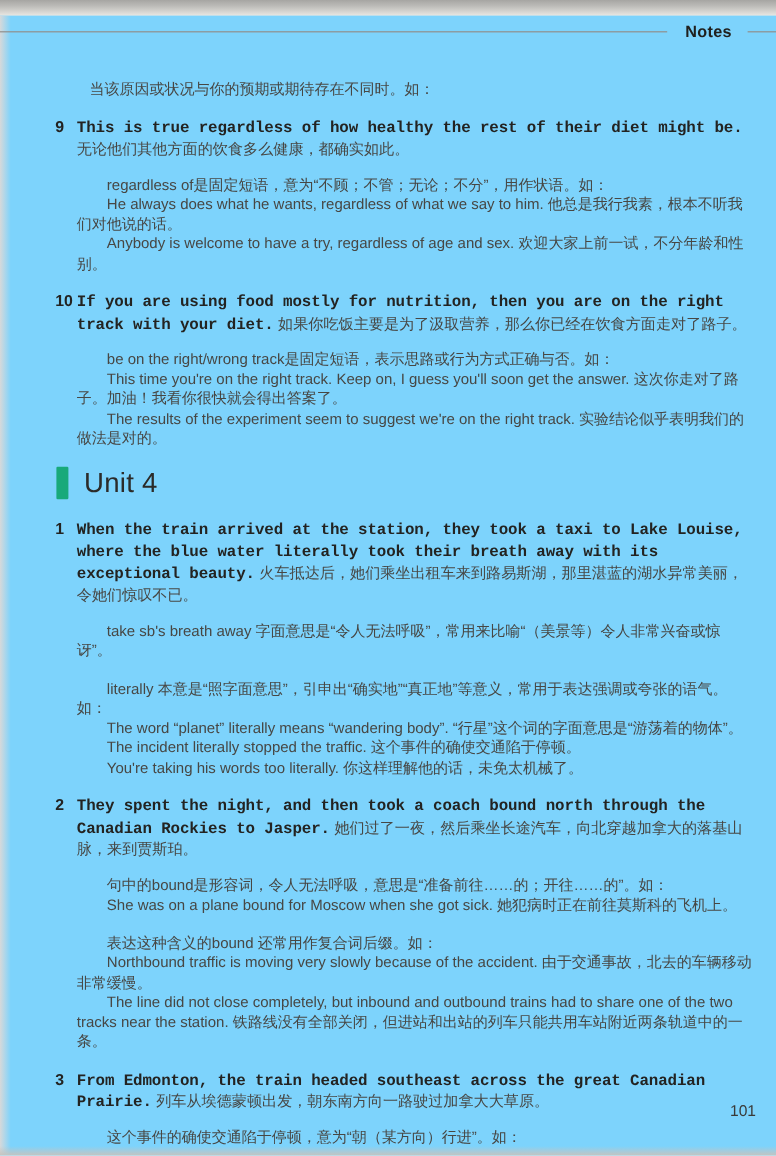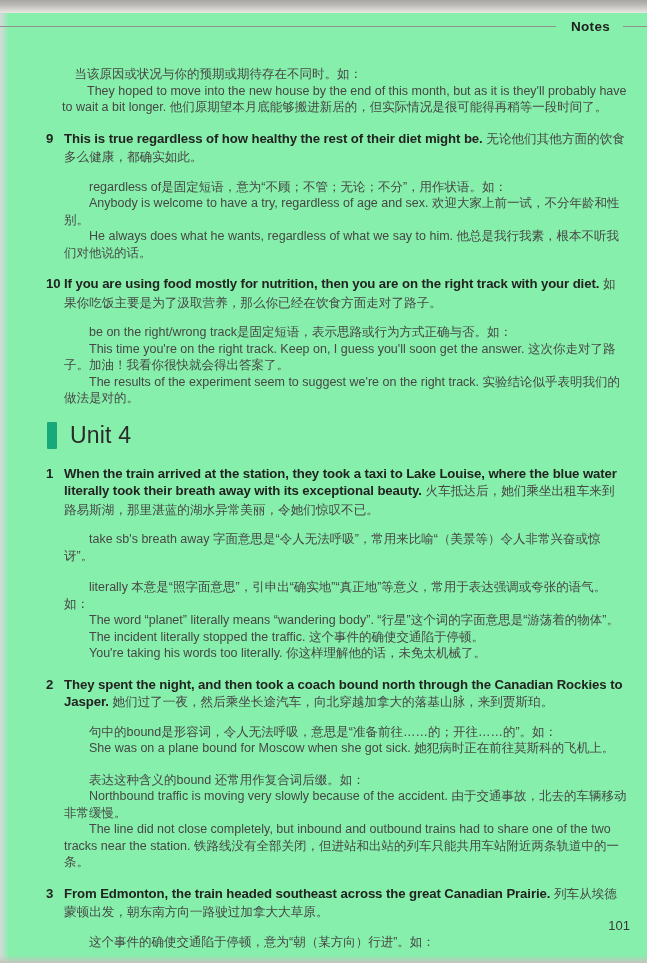--- a/index.html
+++ b/index.html
@@ -1,20 +1,20 @@
 <!DOCTYPE html>
 <html><head>
 <meta charset="utf-8">
 <style>
   * { margin:0; padding:0; box-sizing:border-box; }
   html,body { background:#e9e7e2; }
   .page {
     position:relative;
     width:647px; height:963px;
-    background:#86efac;
+    background:#7dd3fc;
     font-family:"Liberation Sans","DejaVu Sans",sans-serif;
     color:#454542;
     overflow:hidden;
   }
   
   .scan-top {
     position:absolute; top:0; left:0; right:0; height:13px;
     background:linear-gradient(180deg,#a6a5a2 0%,#bdbcb9 40%,#e9e7e2 100%);
   }
   .scan-left {
@@ -48,21 +48,21 @@
   .indent-2 { text-indent:2em; }
   .intro { margin-left:16px; }
   
   .item { display:flex; margin-top:14px; }
   .item-num {
     flex:none; width:18px; font-weight:bold; font-size:13.2px;
     color:#232321; line-height:17.5px;
   }
   .item-body { flex:1; min-width:0; }
   .item-head { font-size:13.2px; line-height:17.5px; }
-  .item-head .en { font-weight:bold; color:#232321; letter-spacing:-.1px; }
+  .item-head .en { font-weight:bold; color:#232321; letter-spacing:-.1px;font-family:Liberation Mono, monospace; }
   .item-head .zh { font-weight:normal; font-size:12.6px; color:#474744; }
   .note-block { margin-top:12px; }
   .note-block + .note-block { margin-top:15px; }
   .note-block p { text-indent:2em; }
   
   .unit {
     display:flex; align-items:center;
     margin:14px 0 14px 1px; height:30px;
   }
   .unit-bar {
@@ -87,31 +87,30 @@
   <div class="header">
     <div class="rule rule-long"></div>
     <div class="header-label">Notes</div>
     <div class="rule rule-short"></div>
   </div>
 
   <div class="content">
 
     <div class="intro">
       <p class="para indent-1">当该原因或状况与你的预期或期待存在不同时。如：</p>
-      <p class="para indent-2">They hoped to move into the new house by the end of this month, but as it is they'll probably have to wait a bit longer. 他们原期望本月底能够搬进新居的，但实际情况是很可能得再稍等一段时间了。</p>
     </div>
 
     <div class="item">
       <div class="item-num">9</div>
       <div class="item-body">
         <p class="item-head"><span class="en">This is true regardless of how healthy the rest of their diet might be.</span> <span class="zh">无论他们其他方面的饮食多么健康，都确实如此。</span></p>
         <div class="note-block">
           <p>regardless of是固定短语，意为“不顾；不管；无论；不分”，用作状语。如：</p>
+          <p>He always does what he wants, regardless of what we say to him. 他总是我行我素，根本不听我们对他说的话。</p>
           <p>Anybody is welcome to have a try, regardless of age and sex. 欢迎大家上前一试，不分年龄和性别。</p>
-          <p>He always does what he wants, regardless of what we say to him. 他总是我行我素，根本不听我们对他说的话。</p>
         </div>
       </div>
     </div>
 
     <div class="item">
       <div class="item-num">10</div>
       <div class="item-body">
         <p class="item-head"><span class="en">If you are using food mostly for nutrition, then you are on the right track with your diet.</span> <span class="zh">如果你吃饭主要是为了汲取营养，那么你已经在饮食方面走对了路子。</span></p>
         <div class="note-block">
           <p>be on the right/wrong track是固定短语，表示思路或行为方式正确与否。如：</p>

